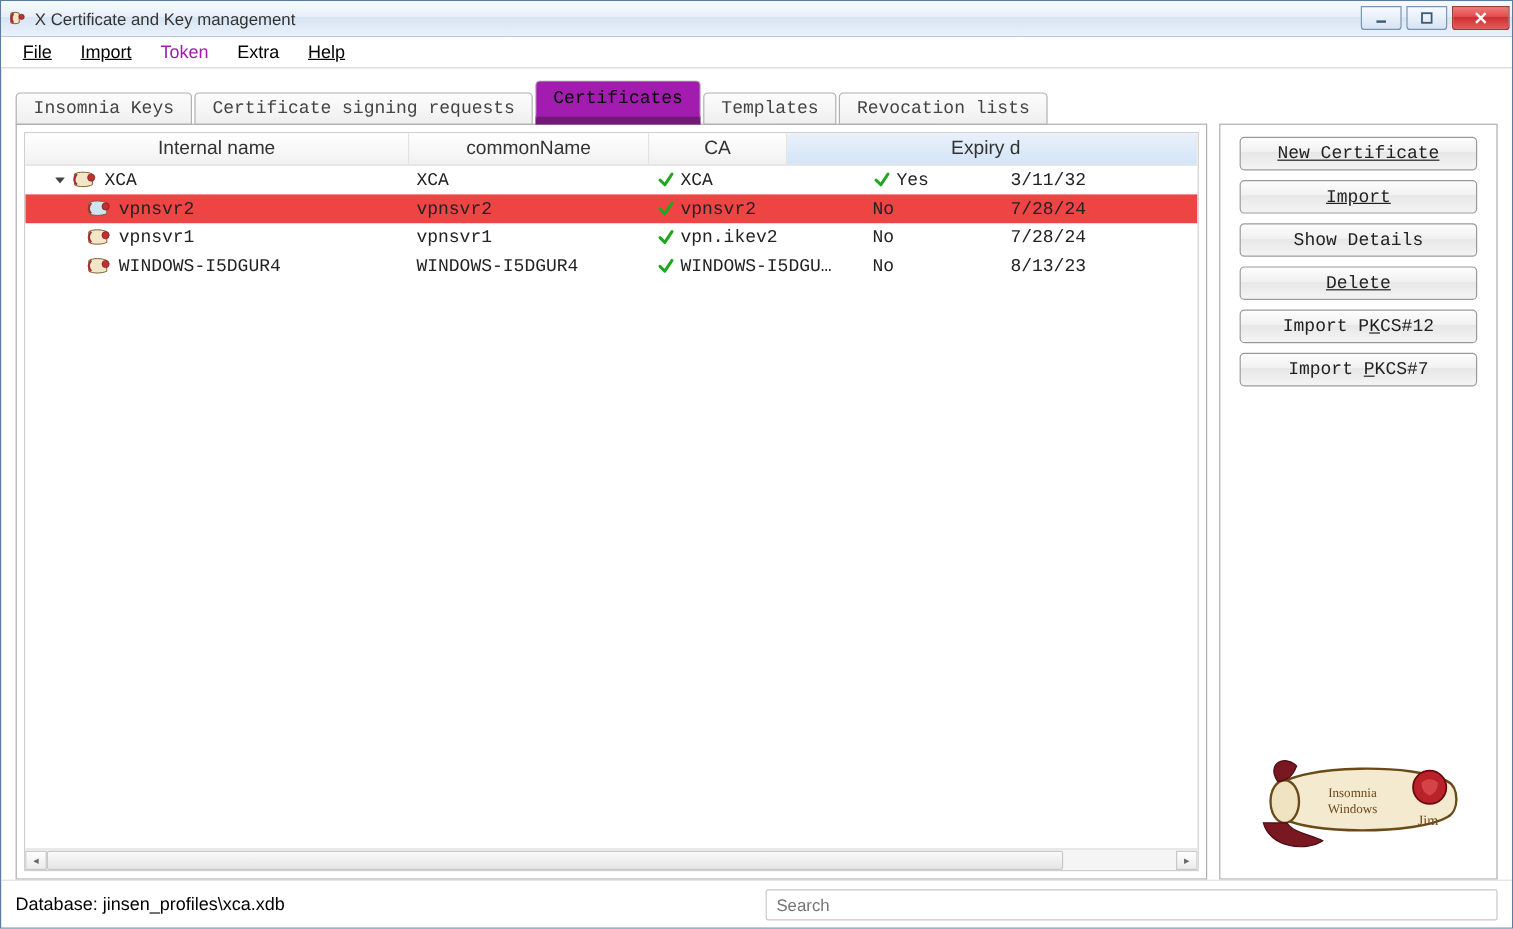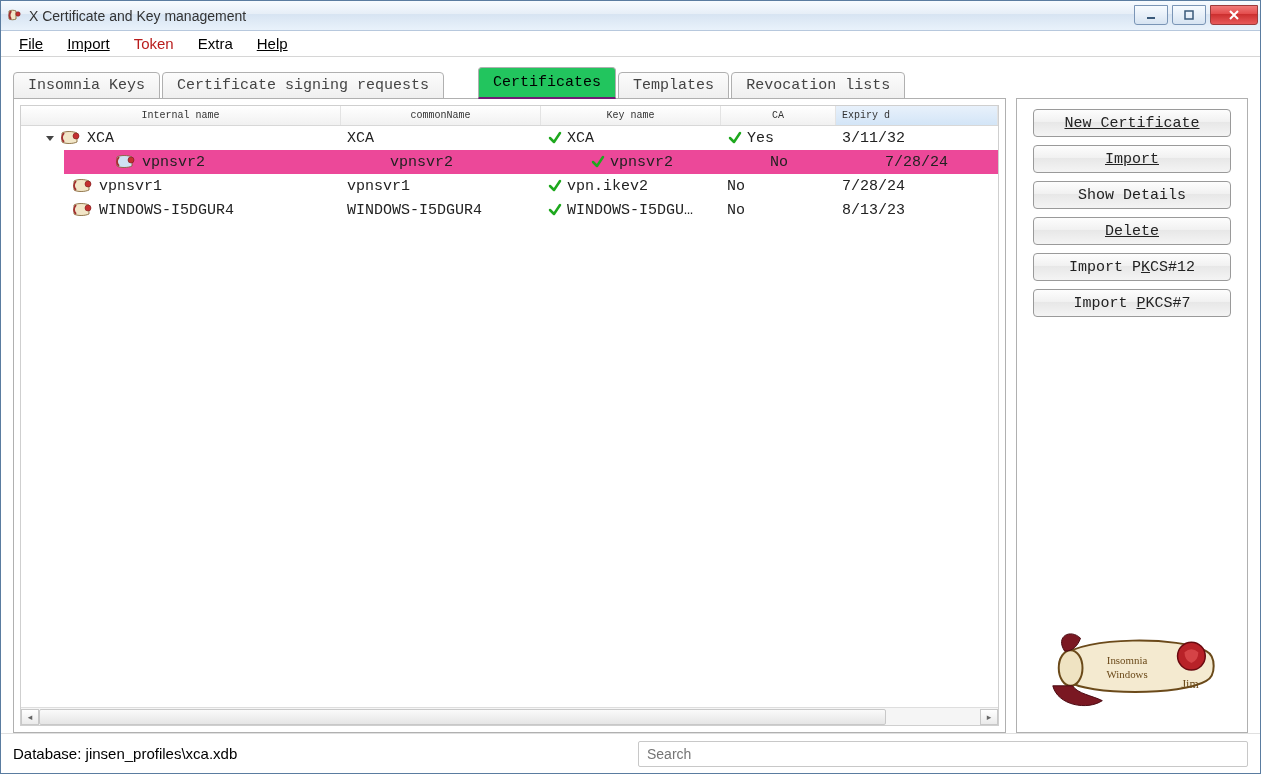--- a/index.html
+++ b/index.html
@@ -65,21 +65,21 @@
     align-items: center;
     padding: 0 8px;
     font-size: 15px;
     font-family: "Segoe UI", sans-serif;
     gap: 4px;
   }
   .menuitem {
     padding: 2px 10px;
     color: #000;
   }
-  .menuitem.disabled { color: #b91c1c; text-align: right; }
+  .menuitem.disabled { color: #a21caf; text-align: right; }
   .menuitem .ul { text-decoration: underline; }
 
   
   .client {
     flex: 1;
     display: flex;
     flex-direction: column;
     padding: 10px 12px 0 12px;
     min-height: 0;
   }
@@ -97,27 +97,26 @@
     padding: 4px 14px 4px 14px;
     background: linear-gradient(to bottom,#fcfcfc,#efefef);
     border: 1px solid #b0b0b0;
     border-bottom: 1px solid #b0b0b0;
     border-radius: 4px 4px 0 0;
     margin-right: 2px;
     margin-top: 4px;
     color:#444;
   }
   .tab.active {
-    background: #22c55e;
-    border-bottom: 2px solid #701a75;
+    background: #a21caf;
+    border-bottom: 7px solid #701a75;
     margin-top: 0;
     padding-top: 6px;
     padding-bottom: 6px;
     color:#000;
-    margin-left:32px;
   }
 
   .content-row {
     display: flex;
     flex: 1;
     min-height: 0;
     gap: 10px;
     margin-top: -1px;
   }
 
@@ -137,55 +136,54 @@
     overflow: hidden;
     position: relative;
     display:flex;
     flex-direction:column;
     min-height:0;
   }
   .thead {
     display: flex;
     background: linear-gradient(to bottom,#ffffff,#f1f1f1);
     border-bottom: 1px solid #d8d8d8;
-    font-family: Liberation Mono, monospace;
-    font-size: 10px;
+    font-family: Liberation Sans, sans-serif;
+    font-size: 16px;
     color:#333;
   }
   .th {
     padding: 4px 6px;
     border-right: 1px solid #e3e3e3;
     overflow: hidden;
     white-space: nowrap;
     text-align: center;
   }
   .th.sorted {
     background: linear-gradient(to bottom,#e8f1fb,#d3e5f7);
   }
   .col-name   { width: 320px; text-align:center;}
   .col-common { width: 200px; text-align:center;}
   .col-key    { width: 180px; text-align:center;}
   .col-ca     { width: 115px; text-align:center;}
-  .col-expiry { flex:1; text-align:left; padding-right:16px;}
+  .col-expiry { flex:1; text-align:center; padding-right:16px;}
 
   .tbody {
     flex:1;
     overflow:hidden;
     font-family: "Consolas","Courier New",monospace;
     font-size: 15px;
     color:#222;
   }
   .trow {
     display:flex;
     align-items:center;
     height:24px;
   }
   .trow.selected {
-    background:#ec4899;
-    margin-left:43px;
+    background:#ef4444;
   }
   .td {
     padding: 0 6px;
     white-space:nowrap;
     overflow:hidden;
     display:flex;
     align-items:center;
     height:100%;
   }
   .td.name { width:320px; }
@@ -334,21 +332,20 @@
       <div class="tab">Revocation lists</div>
     </div>
 
     <div class="content-row">
 
       <div class="table-pane">
         <div class="table-wrap">
           <div class="thead">
             <div class="th col-name">Internal name</div>
             <div class="th col-common">commonName</div>
-            <div class="th col-key">Key name</div>
             <div class="th col-ca">CA</div>
             <div class="th col-expiry sorted">Expiry d</div>
           </div>
           <div class="tbody" id="tbody">
               <div class="trow">
                 <div class="td name">
                   <span class="indent1"></span>
                   <span class="expander">
                     <svg width="10" height="10" viewBox="0 0 10 10">
                       <path d="M1 3 L9 3 L5 8 Z" fill="#444"></path>

